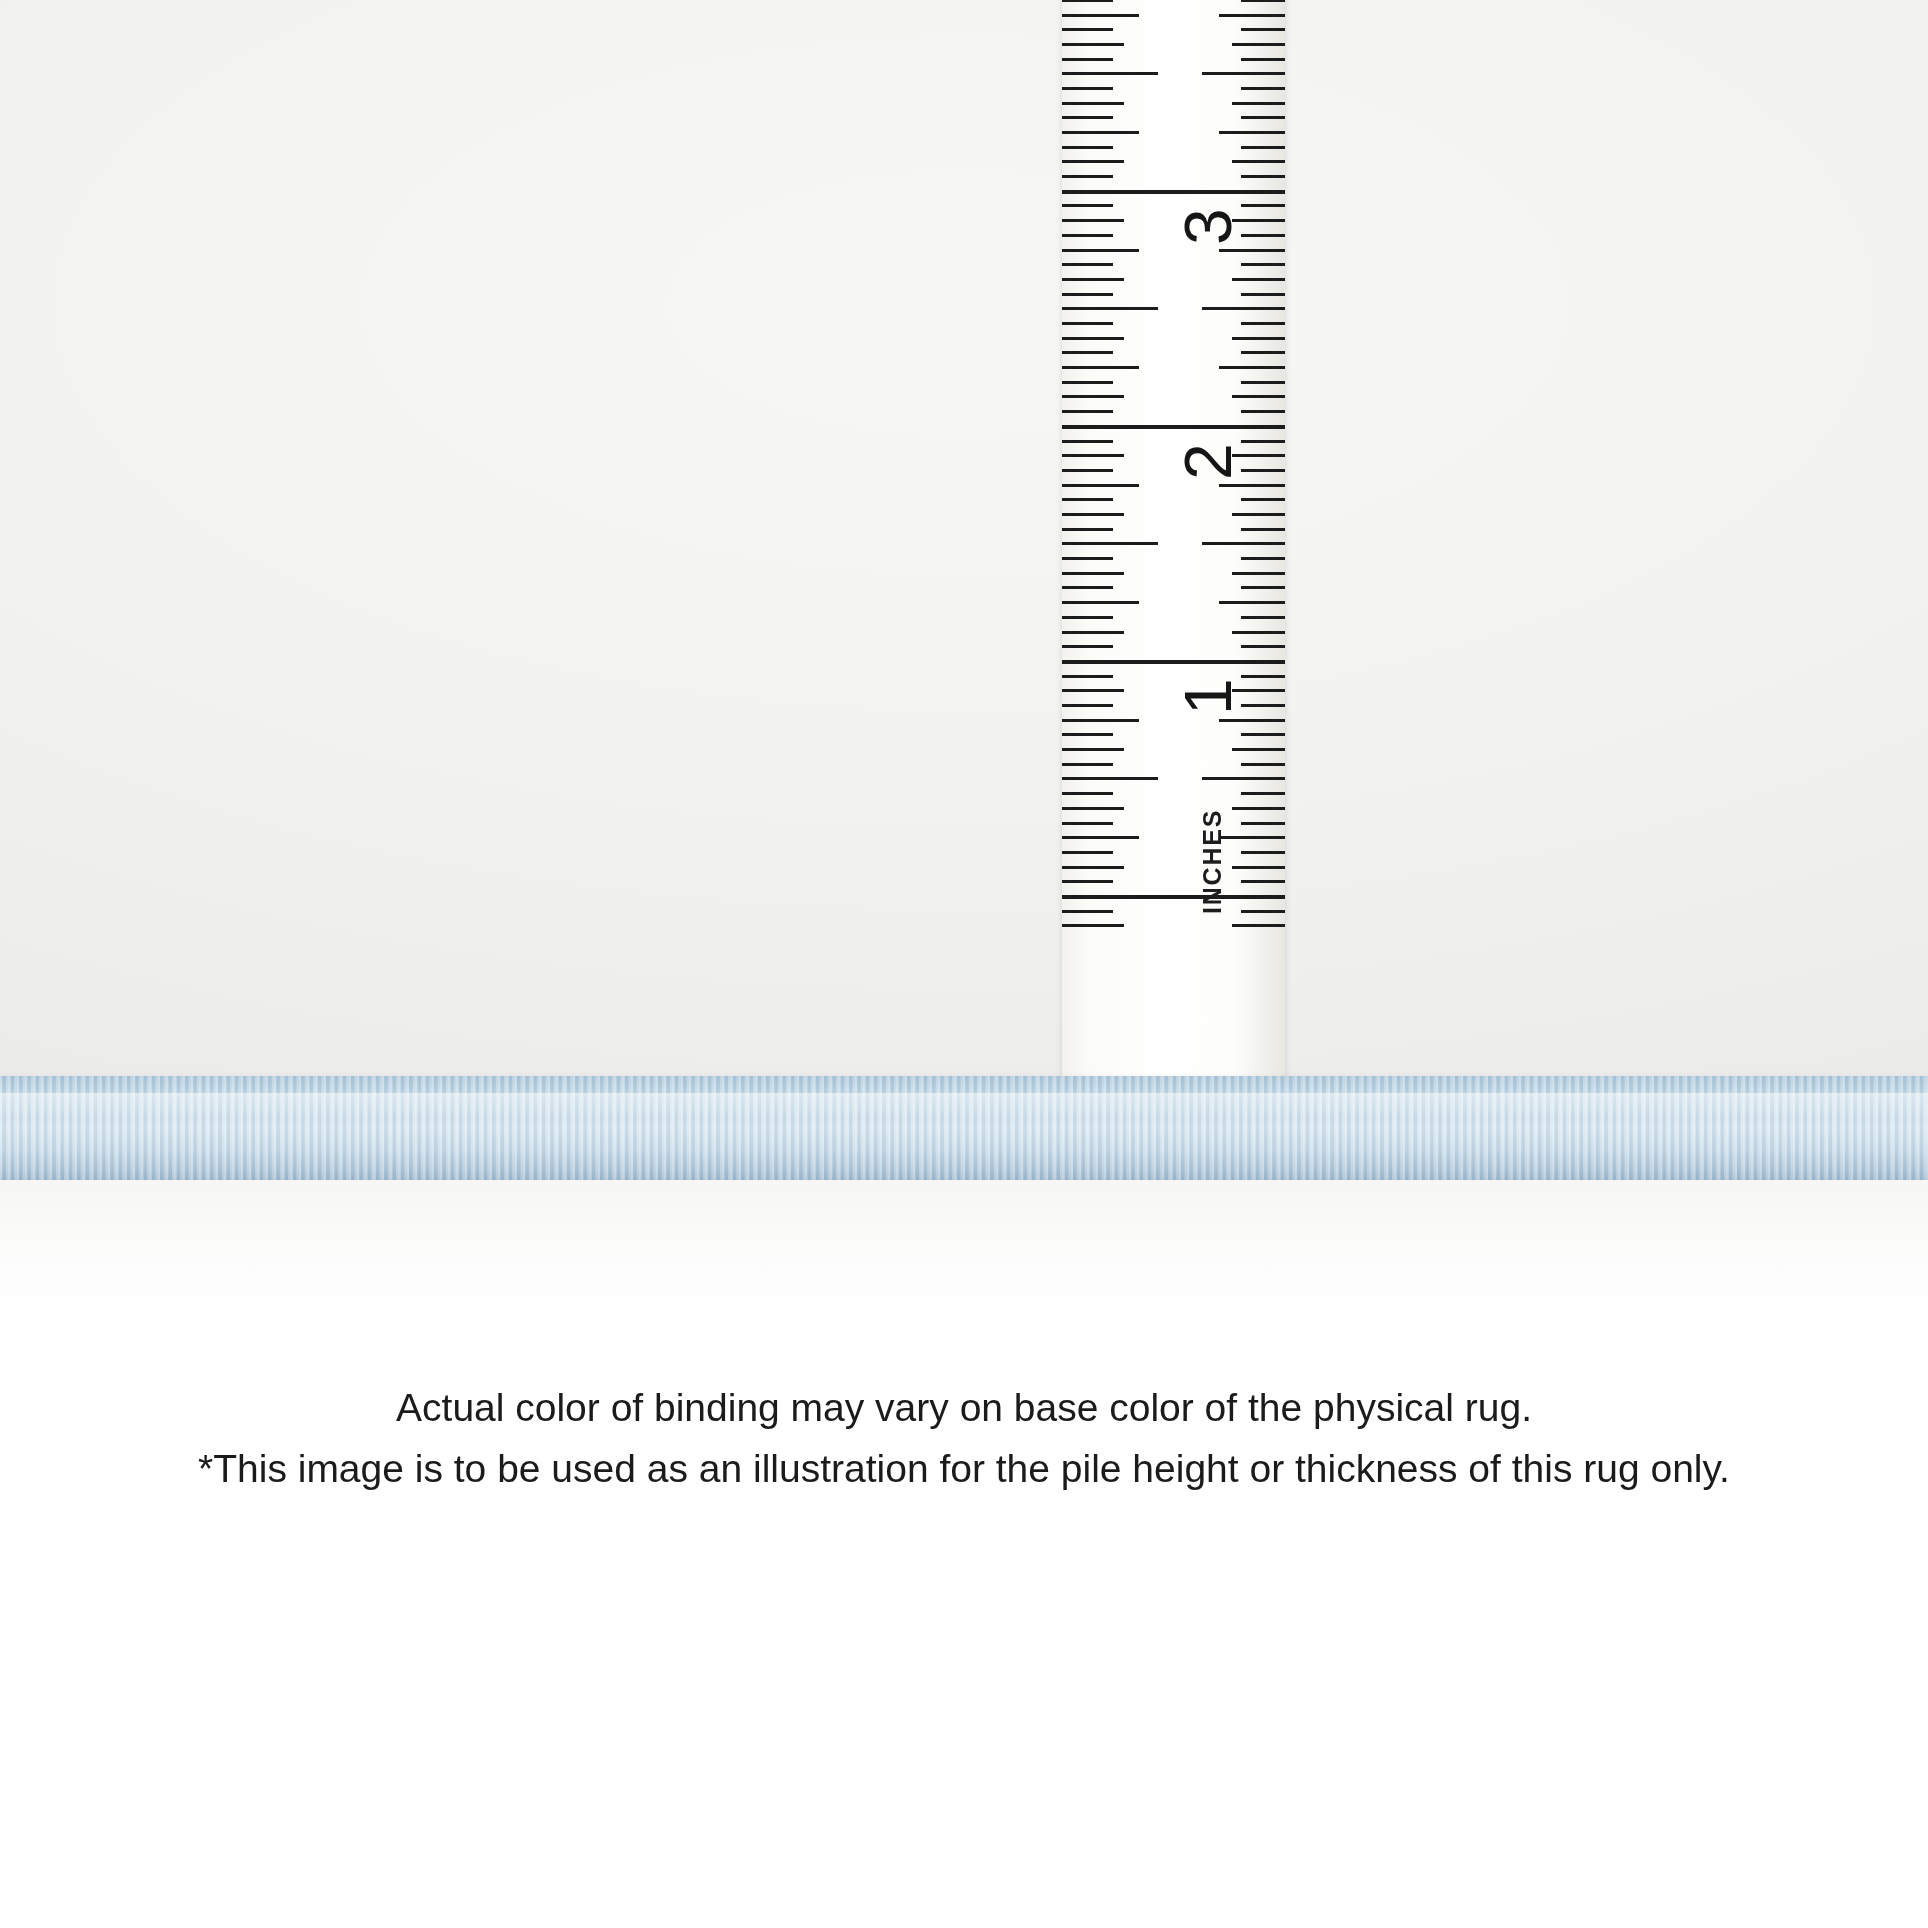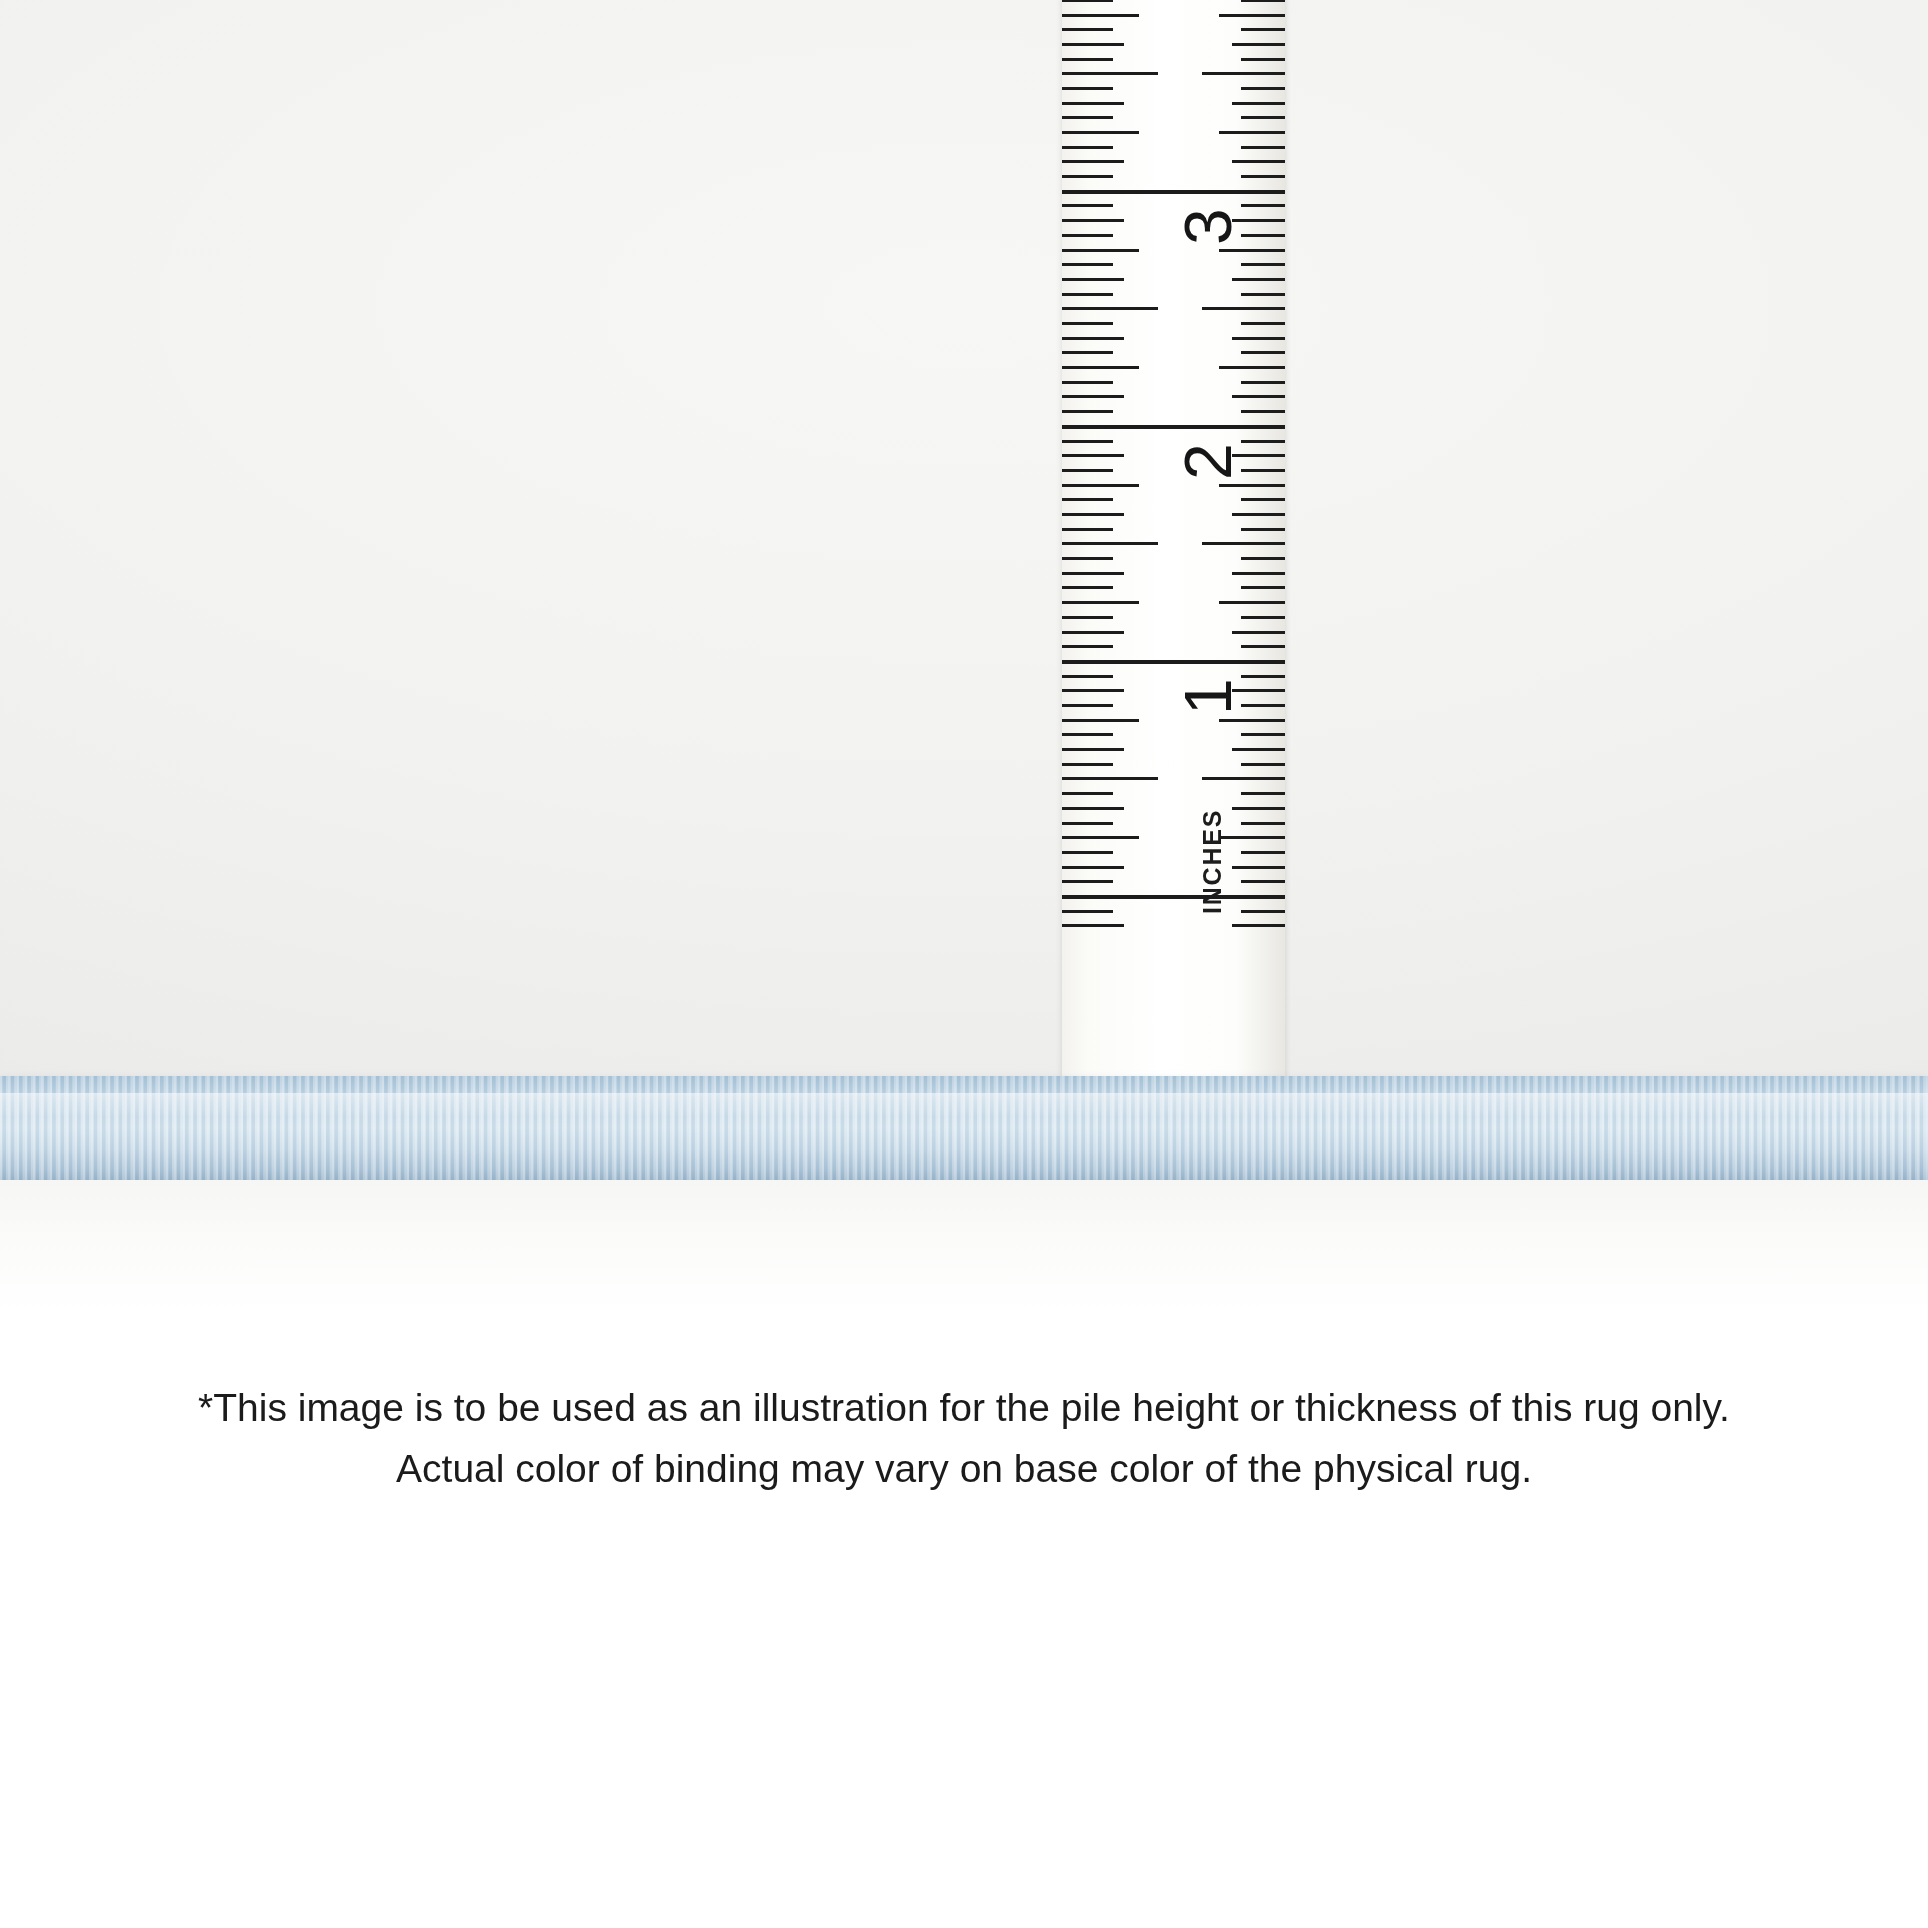--- a/index.html
+++ b/index.html
@@ -343,16 +343,16 @@
     <div class="metal"></div>
   </div>
 
   <div class="rug-binding"></div>
   <div class="rug-shadow"></div>
 
   <div class="floor"></div>
 </div>
 
 <div class="caption">
+  <span class="line">Actual color of binding may vary on base color of the physical rug.</span>
   <span class="line">*This image is to be used as an illustration for the pile height or thickness of this rug only.</span>
-  <span class="line">Actual color of binding may vary on base color of the physical rug.</span>
 </div>
 
 
 </body></html>

